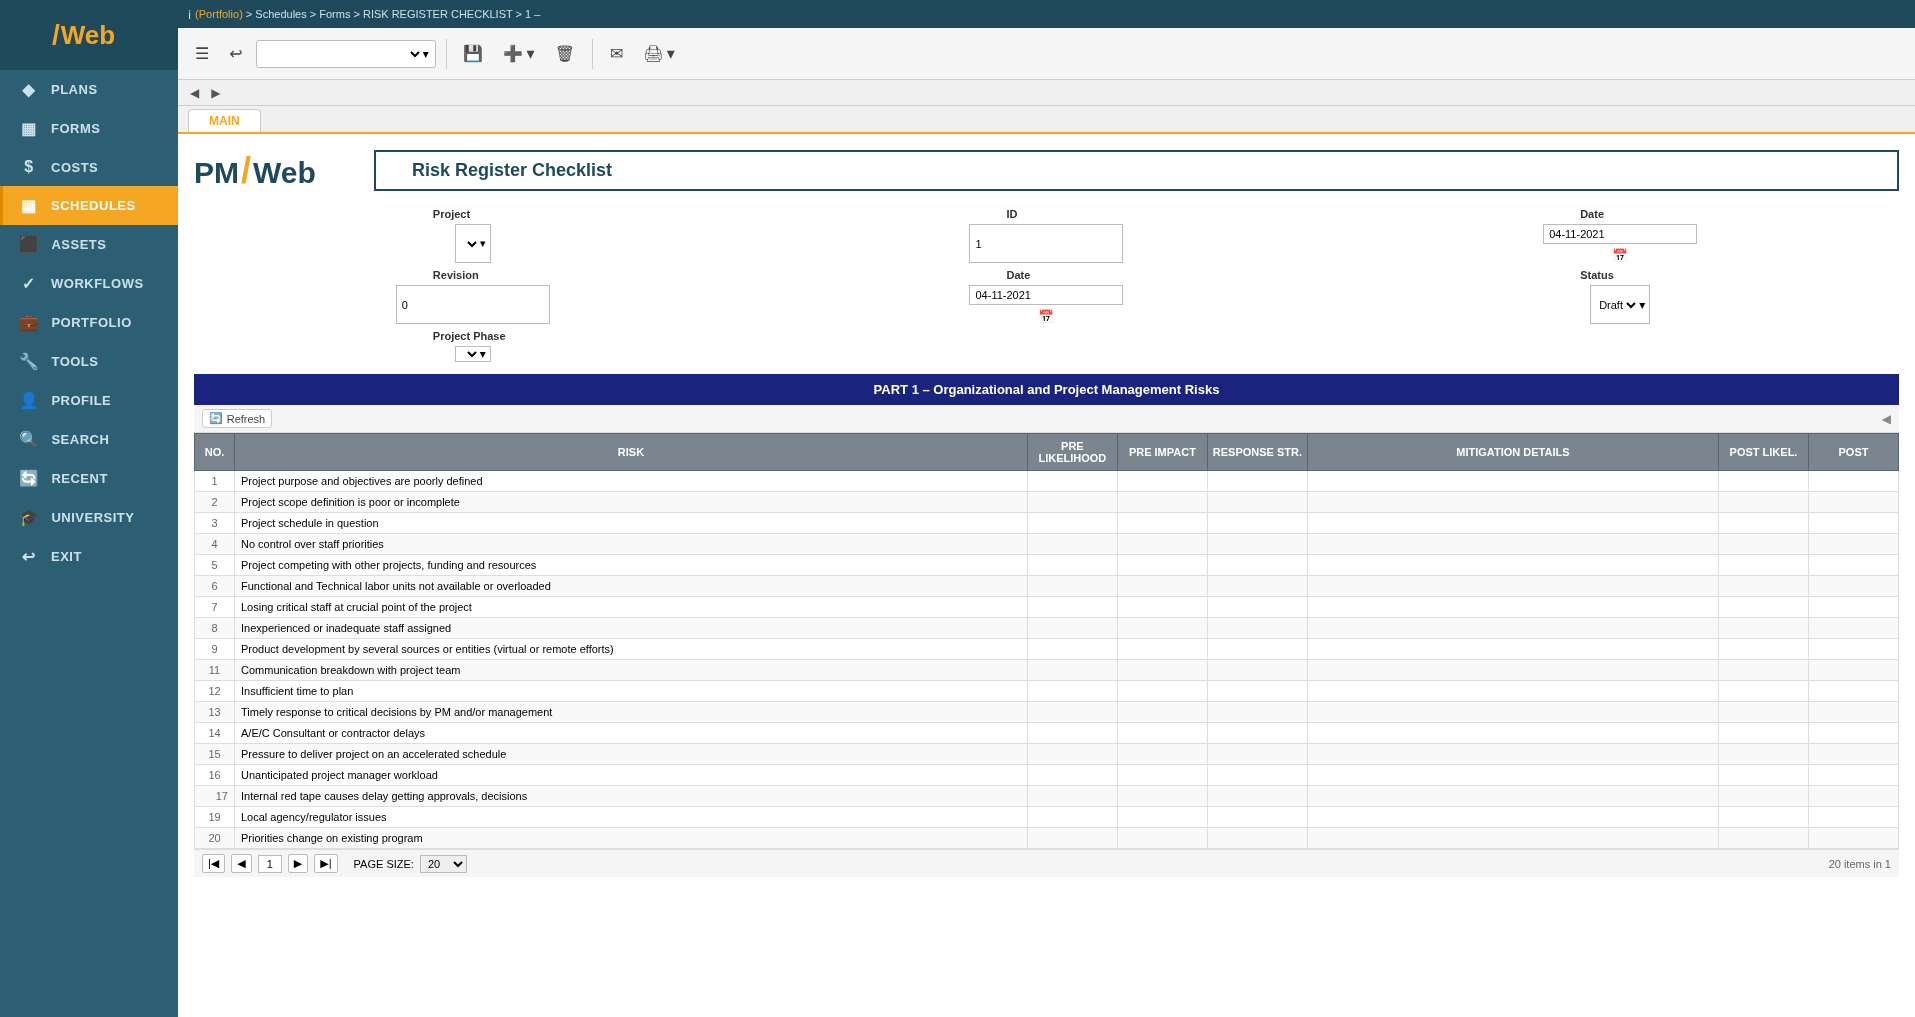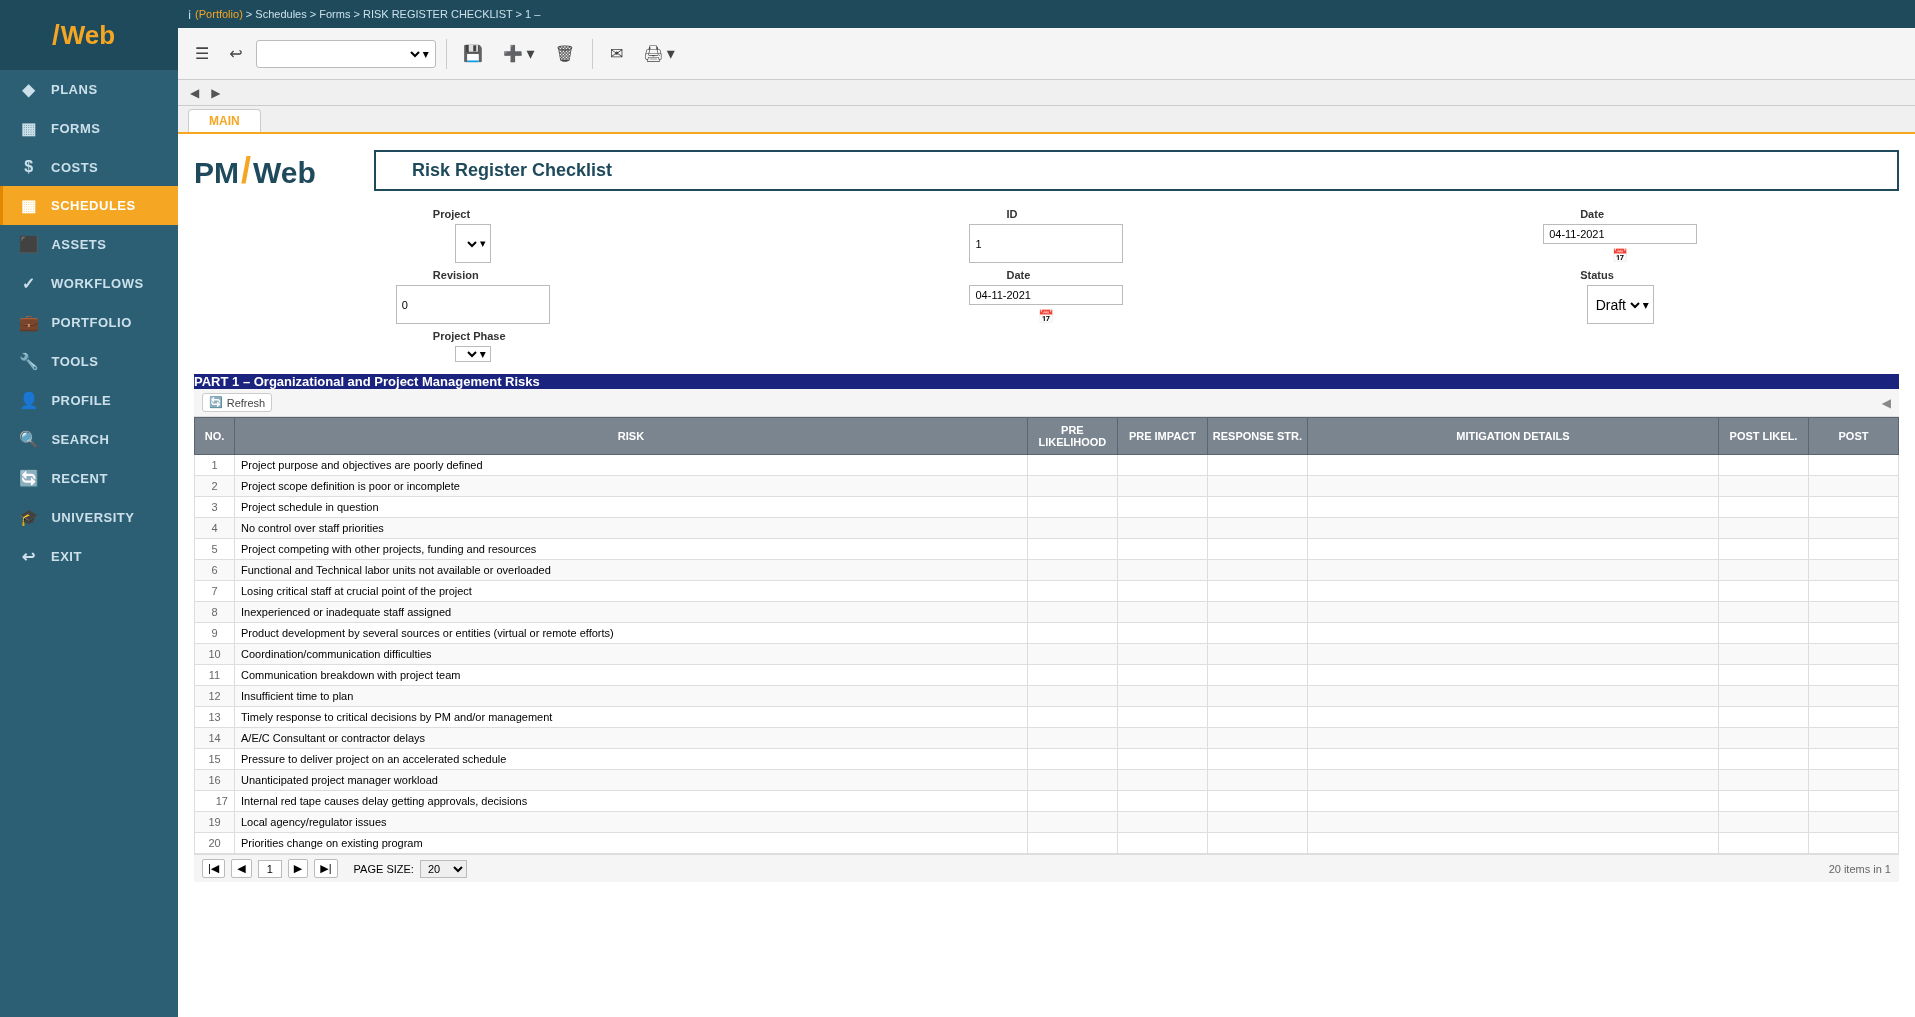--- a/index.html
+++ b/index.html
@@ -207,20 +207,22 @@
     }
     .field-input-select select {
       border: none; outline: none; background: transparent; flex: 1; font-size: 11px; cursor: pointer;
     }
     .calendar-icon { color: #777; cursor: pointer; font-size: 13px; }
 
     
     .section-header {
       background: #1a237e;
       color: white;
+      text-align: center;
+      padding: 8px;
       font-size: 13px;
       font-weight: bold;
       margin-bottom: 0;
     }
     .section-sub-header {
       font-size: 10px;
       color: #888;
       padding: 2px 8px;
       border-bottom: 1px solid #ccc;
       text-transform: uppercase;
@@ -471,21 +473,21 @@
 
       <div class="field-row">
         <span class="field-label">Date</span>
         <input class="field-input" type="text" value="04-11-2021" style="flex: 1 1 0%;">
         <span class="calendar-icon">📅</span>
       </div>
 
       <div class="field-row">
         <span class="field-label">Status</span>
         <div style="flex:1; border:1px solid #bbb; height:22px; display:flex; align-items:center; padding: 0 4px; background:white;">
-          <select style="border:none; outline:none; background:transparent; flex:1; font-size:14px;">
+          <select style="border:none; outline:none; background:transparent; flex:1; font-size:11px;">
             <option value="Draft">Draft</option>
           </select>
           <span>▾</span>
         </div>
       </div>
 
       <div class="field-row">
         <span class="field-label">Project Phase</span>
         <div style="flex:1; border:1px solid #bbb; height:22px; display:flex; align-items:center; padding: 0 4px; background:white;">
           <select style="border:none; outline:none; background:transparent; flex:1; font-size:11px;">
@@ -607,30 +609,20 @@
       <td style="text-align:center;">9</td>
       <td>Product development by several sources or entities (virtual or remote efforts)</td>
       <td></td>
       <td></td>
       <td></td>
       <td></td>
       <td></td>
       <td></td>
     </tr>
           <tr>
-      <td style="text-align:center;">10</td>
-      <td>Coordination/communication difficulties</td>
-      <td></td>
-      <td></td>
-      <td></td>
-      <td></td>
-      <td></td>
-      <td></td>
-    </tr>
-          <tr>
       <td style="text-align:center;">11</td>
       <td>Communication breakdown with project team</td>
       <td></td>
       <td></td>
       <td></td>
       <td></td>
       <td></td>
       <td></td>
     </tr>
           <tr>

